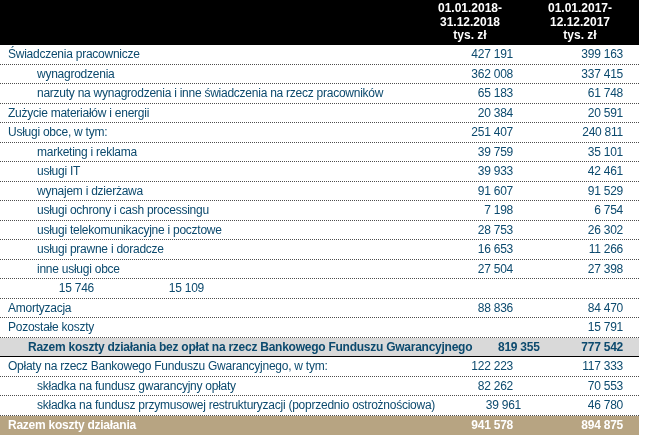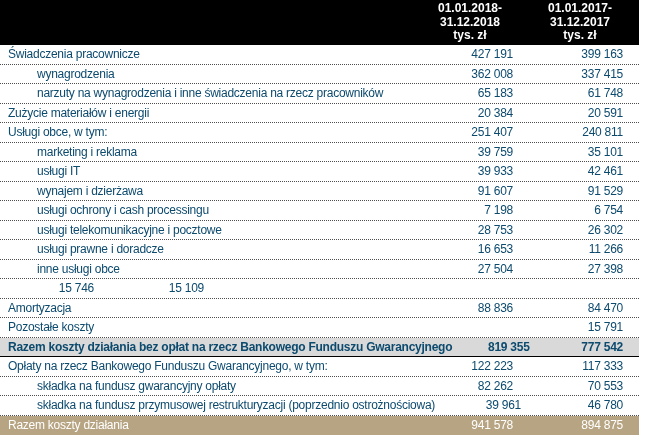--- a/index.html
+++ b/index.html
@@ -61,44 +61,45 @@
     width: 110px;
     text-align: right;
     padding-right: 16px;
     box-sizing: border-box;
     white-space: nowrap;
   }
   .row.subtotal-gray {
     background: #d9d9d9;
     font-weight: bold;
     border-bottom: 1px solid #000000;
+    padding-left: 20px;
   }
   .row.total-tan {
     background: #b7a482;
     color: #ffffff;
-    font-weight: normal;
+    font-weight: bold;
     border-bottom: none;
   }
 </style>
 </head>
 <body>
 
 <div class="page">
   <div class="report">
 
     <div class="hdr">
       <div class="hdr-label"></div>
       <div class="hdr-col">
         <div>01.01.2018-</div>
         <div>31.12.2018</div>
         <div>tys. zł</div>
       </div>
       <div class="hdr-col">
         <div>01.01.2017-</div>
-        <div>31.12.2017</div>
+        <div>12.12.2017</div>
         <div>tys. zł</div>
       </div>
     </div>
 
     <div>
         <div class="row">
     <div class="cell-label">Świadczenia pracownicze</div>
     <div class="cell-val">427 191</div>
     <div class="cell-val">399 163</div>
   </div>

